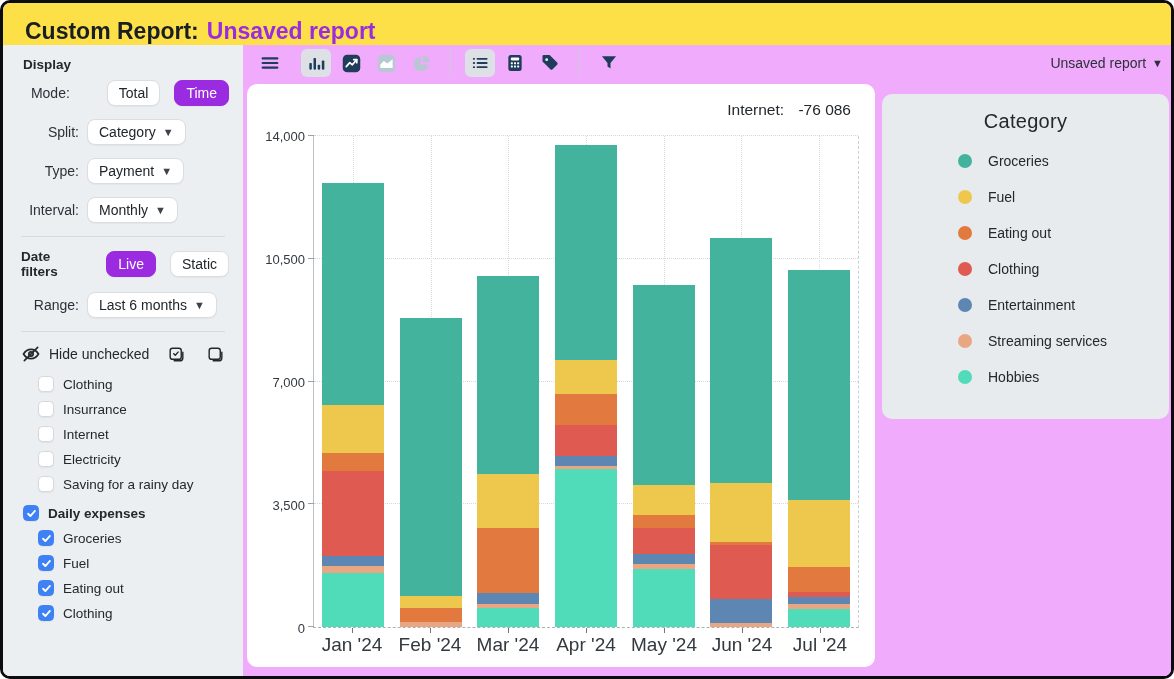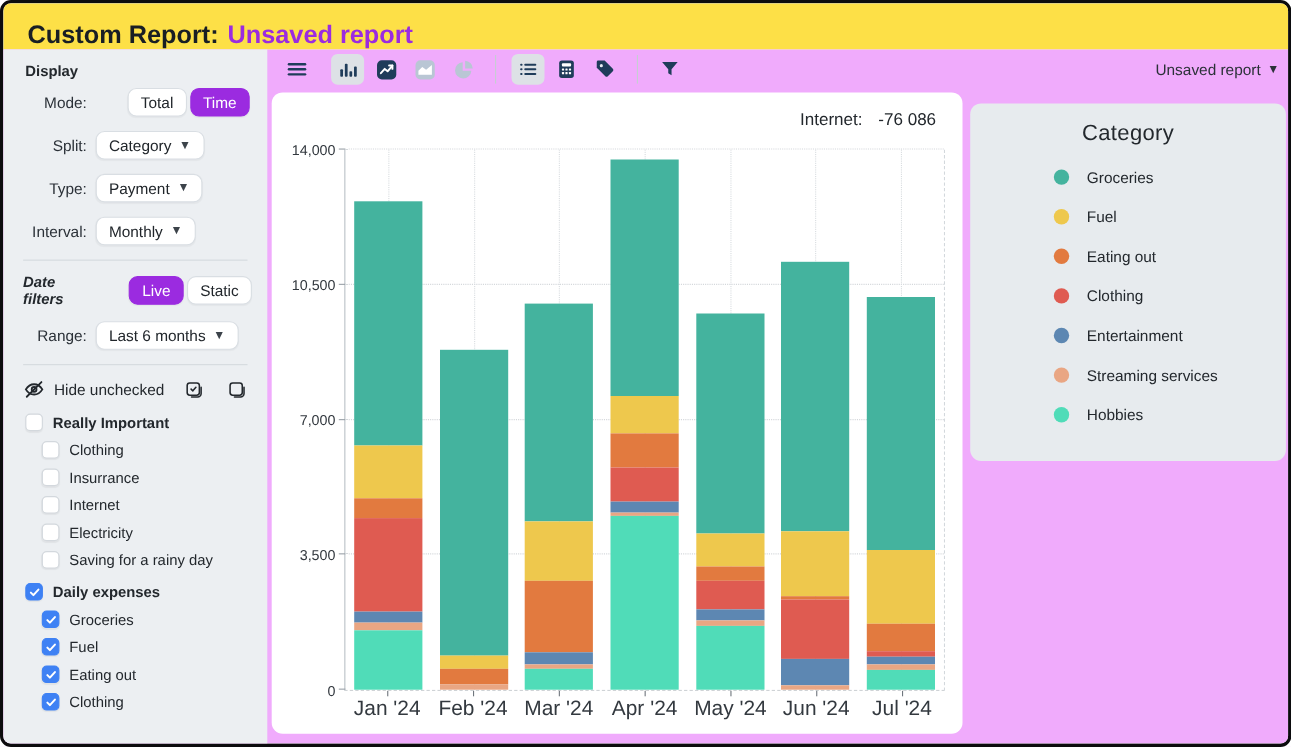--- a/index.html
+++ b/index.html
@@ -15,24 +15,24 @@
   .sidebar{ width:240px; min-width:240px; background:#ecefF2; background:#eceff2;
             padding:6px 14px 0 12px; overflow:hidden; }
   .sec-head{ font-size:13.5px; font-weight:700; color:#23282d; margin:6px 0 8px 8px; }
   .ctl-row{ display:flex; align-items:center; margin-bottom:13px; }
   .ctl-label{ width:72px; text-align:right; font-size:14px; color:#2b3publicité138; color:#2b3138; padding-right:8px; }
   .btn{ background:#fff; border:1px solid #d9dee3; border-radius:8px; font-size:14px;
         color:#21262b; padding:4px 11px; display:inline-flex; align-items:center; gap:7px;
         box-shadow:0 1px 1px rgba(0,0,0,.04); cursor:pointer; }
   .btn .caret{ font-size:11px; color:#3c4characters; color:#3c434a; }
   .btn.primary{ background:#9b2be0; border-color:#9b2be0; color:#fff; }
-  .seg{ display:flex; gap:3px;padding-left:29px; }
+  .seg{ display:flex; gap:14px;padding-left:29px; }
   .divider-h{ border:none; border-top:1px solid #d5dade; margin:12px 4px 12px 6px; }
   .datefilters-row{ display:flex; align-items:center; margin:2px 0 13px 6px; }
-  .datefilters-row .sec-head{ margin:0;font-style:italic; }
+  .datefilters-row .sec-head{ margin:0; }
   .datefilters-row .seg{ margin-left:auto; }
   .hide-row{ display:flex; align-items:center; margin:4px 0 10px 6px; gap:8px; }
   .hide-row .lbl{ font-size:14px; color:#23282d; }
   .hide-row .right-icons{ margin-left:auto; display:flex; gap:20px; padding-right:4px; }
   .chk-group{ margin-left:8px; }
   .chk-row{ display:flex; align-items:center; gap:9px; height:20px; margin-bottom:5px; cursor:pointer; }
   .chk-row.parent{ font-weight:700; margin-top:9px; }
   .chk-row.child{ margin-left:15px; }
   .chk-row .lab{ font-size:13.5px; color:#23282d; }
   .cbox{ width:16px; height:16px; border-radius:4.5px; background:#fff; border:1px solid #d3d8dd;
@@ -166,24 +166,20 @@
           <span>
             <svg width="19" height="19" viewBox="0 0 24 24" fill="none" stroke="#23282d" stroke-width="1.8" stroke-linecap="round" stroke-linejoin="round">
               <rect x="4" y="4" width="14" height="14" rx="3"></rect>
               <path d="M20 9v7a4 4 0 0 1-4 4H9"></path>
             </svg>
           </span>
         </span>
       </div>
 
       <div class="chk-group" id="chk-tree">
-          <div class="chk-row parent">
-            <span class="cbox"></span>
-            <span class="lab">Really Important</span>
-          </div>
           <div class="chk-row child">
             <span class="cbox"></span>
             <span class="lab">Clothing</span>
           </div>
           <div class="chk-row child">
             <span class="cbox"></span>
             <span class="lab">Insurrance</span>
           </div>
           <div class="chk-row child">
             <span class="cbox"></span>

